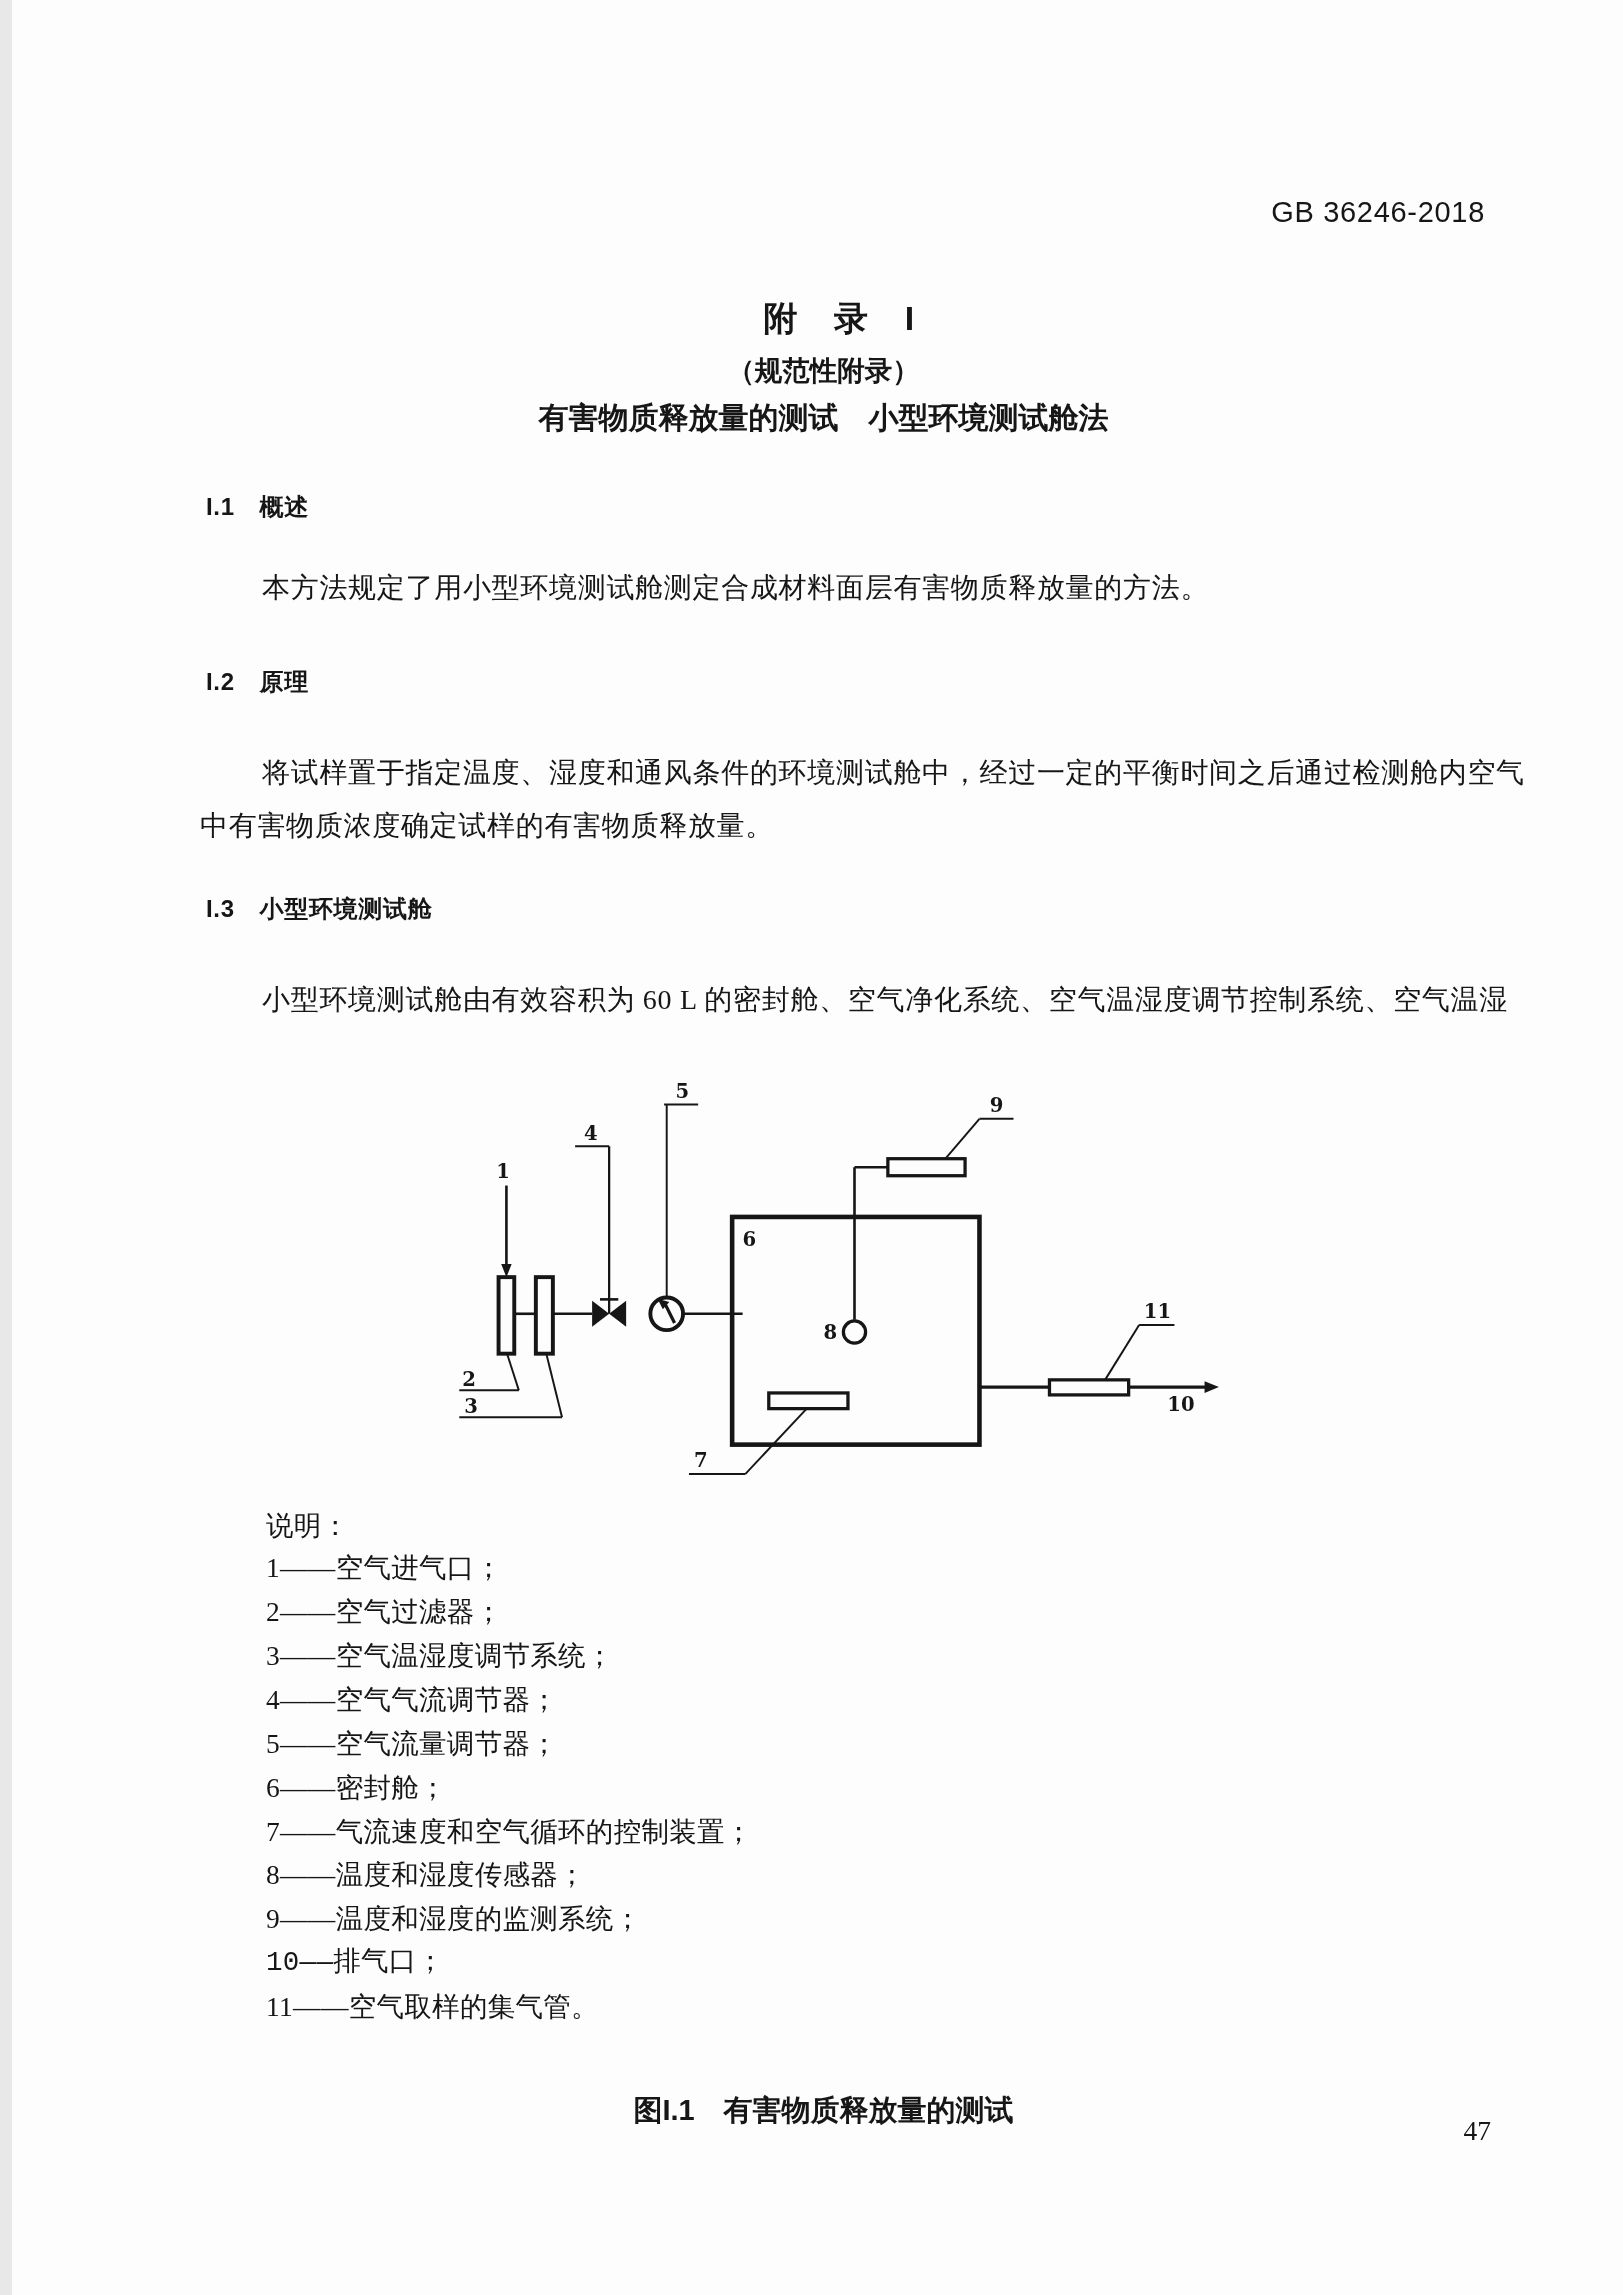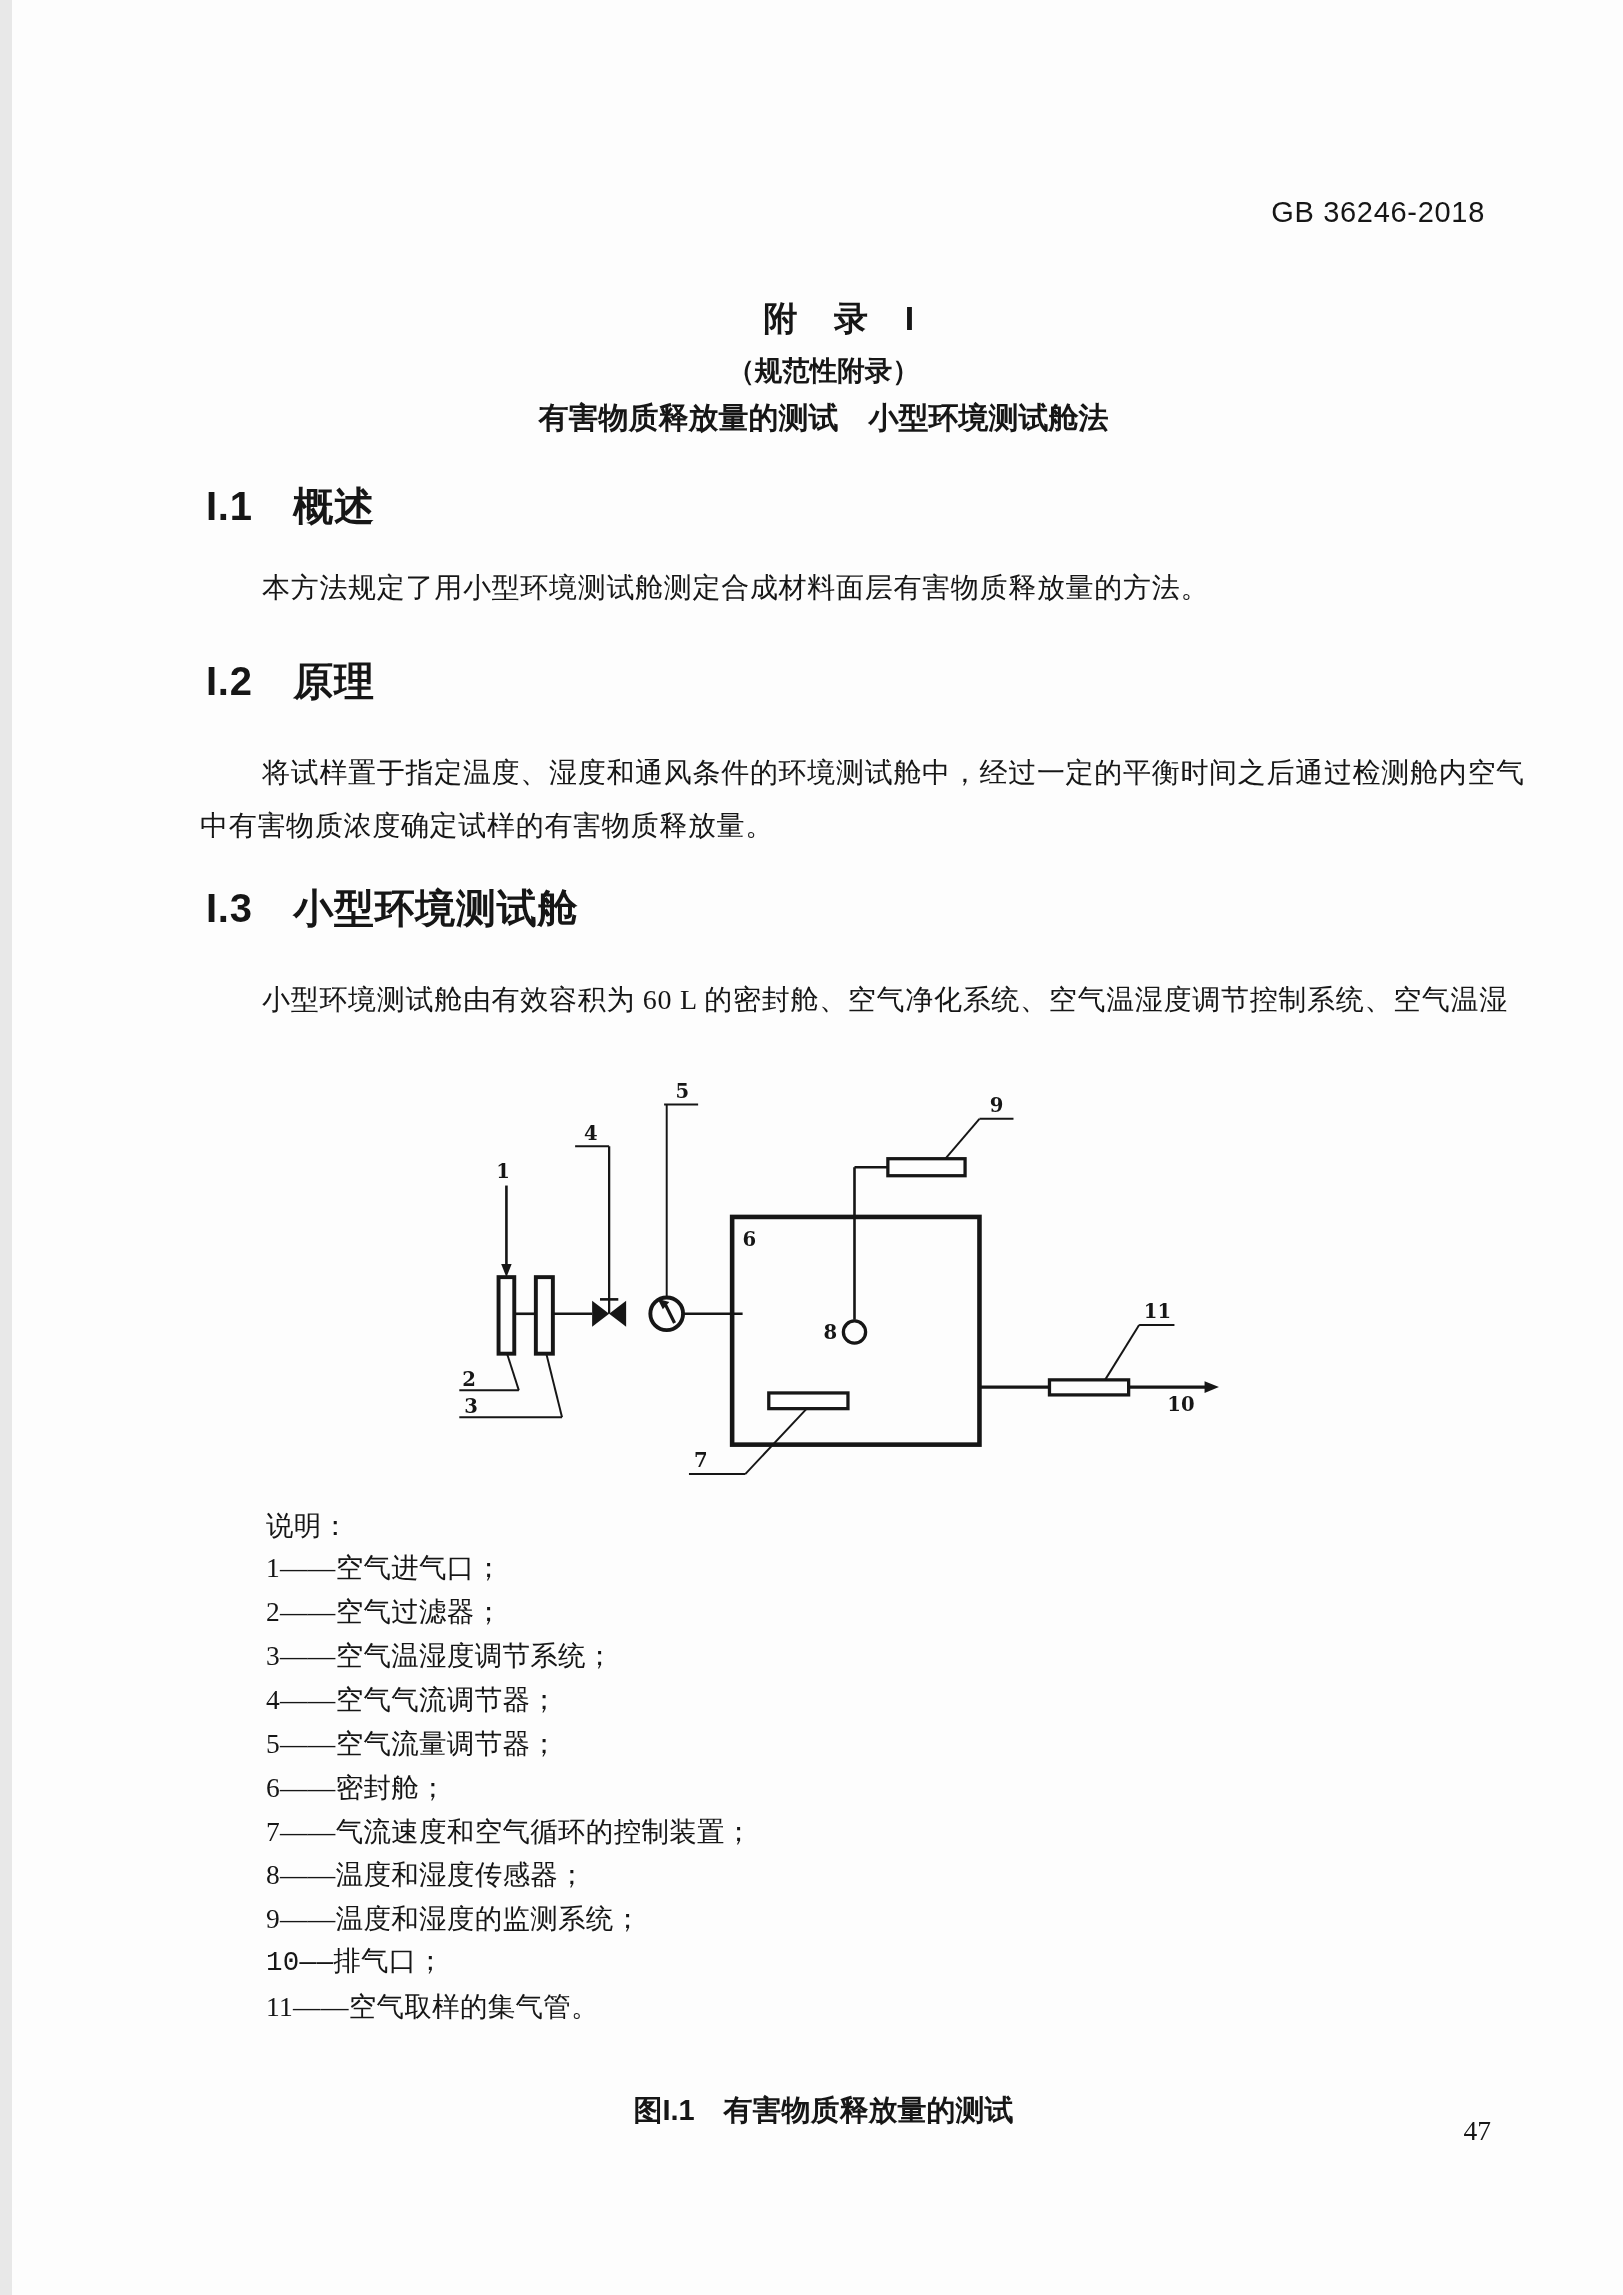--- a/index.html
+++ b/index.html
@@ -4,21 +4,21 @@
 <style>
   html,body{margin:0;padding:0;background:#e8e8e8;}
   .page{position:relative;width:1623px;height:2295px;background:#fdfdfd;overflow:hidden;color:#161616;margin-left:12px;}
   .t{position:absolute;white-space:nowrap;color:#161616;}
   .serif{font-family:"Liberation Serif","DejaVu Serif",serif;}
   .hei{font-family:"Liberation Sans","DejaVu Sans",sans-serif;font-weight:bold;}
   .sans{font-family:"Liberation Sans","DejaVu Sans",sans-serif;}
   .center{left:0;width:100%;text-align:center;}
   .body-line{font-size:28px;line-height:34px;letter-spacing:0.7px;}
   .legend-line{font-size:27.5px;line-height:33px;letter-spacing:0.3px;}
-  .heading{font-size:40px;line-height:35px;letter-spacing:0.7px;}
+  .heading{font-size:24px;line-height:35px;letter-spacing:0.7px;}
   #figure-svg{position:absolute;left:393px;top:1073px;width:916px;height:458px;}
   svg text{font-family:"DejaVu Serif","Liberation Serif",serif;font-weight:bold;font-size:30px;fill:#161616;}
   svg .ln{stroke:#161616;fill:none;}
   svg .solid{fill:#161616;stroke:none;}
   svg .box{stroke:#161616;fill:#fdfdfd;}
 </style>
 </head>
 <body>
 
 <div class="page">

